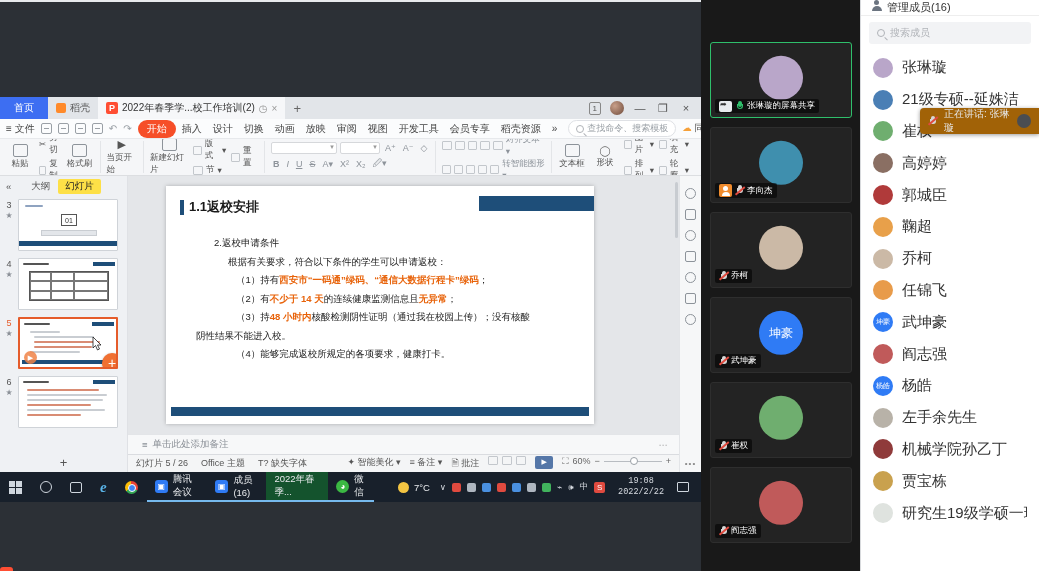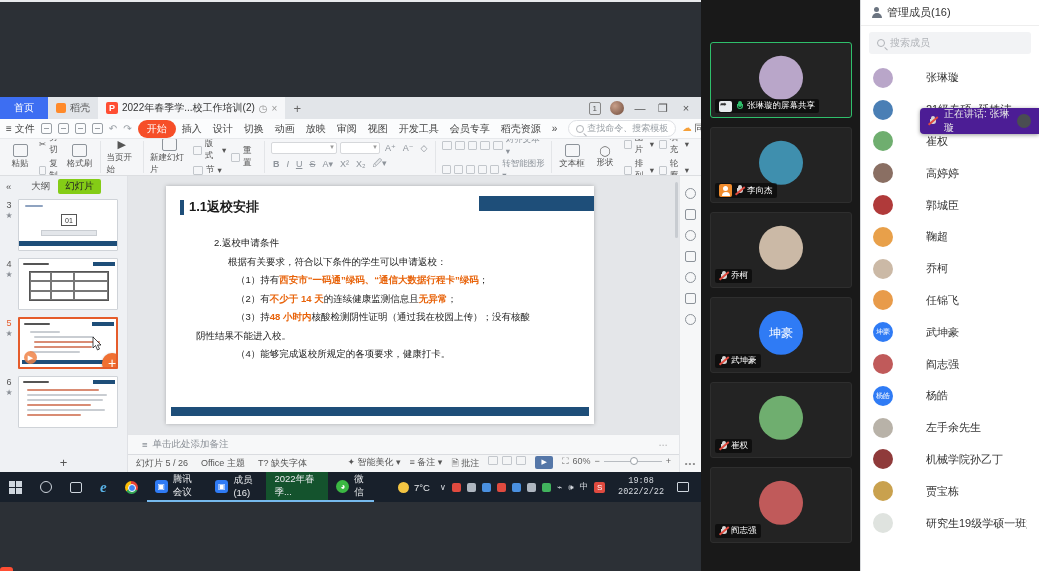--- a/index.html
+++ b/index.html
@@ -45,21 +45,21 @@
   .fontsel { width:66px; height:12px; border:1px solid #d6d8db; background:#fff; border-radius:2px; position:relative; }
   .fontsel:after { content:"▾"; position:absolute; right:2px; top:0; font-size:7px; color:#999; }
   .fmt { color:#8d939a; font-size:9px; letter-spacing:0; padding:0 2px; }
   .fmt.b{font-weight:bold} .fmt.i{font-style:italic} .fmt.u{text-decoration:underline} .fmt.s{text-decoration:line-through}
   .gicon { width:10px; height:9px; border:1px solid #c3c7cc; border-radius:1px; }
 
   .wps-body { flex:1; display:flex; min-height:0; }
   
   .thumb-panel { width:128px; background:#eff1f4; border-right:1px solid #dfe1e5; display:flex; flex-direction:column; flex:none; }
   .tp-head { height:20px; display:flex; align-items:center; gap:8px; padding:0 6px; color:#555; font-size:9.5px; flex:none; }
-  .tp-tab.active { background:#84cc16; border-radius:2px; padding:1px 7px; color:#222; }
+  .tp-tab.active { background:#fde047; border-radius:2px; padding:1px 7px; color:#222; }
   .tp-scroll { flex:1; overflow:hidden; padding:3px 4px 0 2px; }
   .thumb { display:flex; gap:2px; margin-bottom:7px; }
   .tnum { width:14px; font-size:9px; color:#555; text-align:center; padding-top:1px; }
   .tnum .star { color:#8a8f96; font-size:8px; }
   .tbox { position:relative; width:100px; height:52px; background:#fff; border:1px solid #cfd3d8; border-radius:1px; overflow:hidden; }
   .thumb.selected .tbox { border:2px solid #e55c2b; }
   .tline { position:absolute; height:2px; background:#c9cdd2; border-radius:1px; }
   .tline.red { background:#d98c74; }
   .navybar { position:absolute; background:#1e4e79; }
   .t3-01 { position:absolute; left:42px; top:14px; width:16px; height:12px; border:1px solid #555; font-size:7px; color:#333; text-align:center; line-height:12px; }
@@ -139,36 +139,36 @@
   .mic.muted .body { background:#d6d6d6; }
   .mic.muted:after { content:""; position:absolute; left:-1px; top:4.5px; width:12px; height:1.5px; background:#e04a3f; transform:rotate(-40deg); }
   .share-badge { width:13px; height:11px; background:#e8eaed; border-radius:2px; position:relative; flex:none; }
   .share-badge:after { content:"➦"; position:absolute; left:1px; top:-1px; font-size:8px; color:#333; }
   .person-badge { width:13px; height:13px; background:#f08c2e; border-radius:2px; position:relative; flex:none; }
   .person-badge:after { content:""; position:absolute; left:4px; top:2px; width:5px; height:5px; border-radius:50%; background:#fff; }
   .person-badge:before { content:""; position:absolute; left:2.5px; bottom:1.5px; width:8px; height:4px; border-radius:4px 4px 0 0; background:#fff; }
 
   
   .member-panel { position:absolute; left:860px; top:0; width:179px; height:571px; background:#fff; display:flex; flex-direction:column; border-left:1px solid #d8dadd; }
-  .mp-head { height:26px; display:flex; align-items:center; gap:5px; padding:0 10px; font-size:11px; color:#333; border-bottom:1px solid #eee; flex:none; }
+  .mp-head { height:16px; display:flex; gap:5px; padding:0 10px; font-size:11px; color:#333; border-bottom:1px solid #eee; flex:none; }
   .p-icon { width:11px; height:11px; position:relative; flex:none; }
   .p-icon:before { content:""; position:absolute; left:3px; top:0; width:5px; height:5px; border-radius:50%; background:#6b7480; }
   .p-icon:after { content:""; position:absolute; left:0.5px; bottom:0; width:10px; height:5px; border-radius:5px 5px 0 0; background:#6b7480; }
   .mp-search { margin:6px 8px; height:22px; background:#f2f3f5; border-radius:3px; display:flex; align-items:center; gap:5px; padding:0 8px; color:#b0b3b8; font-size:10px; flex:none; }
   .s-glass { width:8px; height:8px; border:1.3px solid #b0b3b8; border-radius:50%; position:relative; flex:none; }
   .s-glass:after { content:""; position:absolute; left:7px; top:7px; width:4px; height:1.3px; background:#b0b3b8; transform:rotate(45deg); transform-origin:0 0; }
   .mp-list { flex:1; overflow:hidden; padding:2px 0; }
   .member { display:flex; align-items:center; gap:9px; padding:0 12px; height:31.8px; }
   .m-avatar { width:20px; height:20px; border-radius:50%; flex:none; display:flex; align-items:center; justify-content:center; color:#fff; font-size:7px; }
-  .m-name { font-size:11px; color:#333; white-space:nowrap; overflow:hidden;margin-left:24px; }
+  .m-name { font-size:15px; color:#333; white-space:nowrap; overflow:hidden; }
   .mp-foot { height:30px; border-top:1px solid #eee; display:flex; align-items:flex-start; justify-content:center; gap:10px; padding-top:5px; flex:none; }
   .mp-btn { border:1px solid #cdd7e6; background:#fff; color:#3f7ef0; font-size:10.5px; border-radius:3px; padding:3px 12px; font-family:inherit; }
 
   
-  .toast { position:absolute; left:920px; top:108px; width:119px; height:26px; background:#4c1d95; border-radius:4px 0 0 4px; display:flex; align-items:center; gap:7px; padding:0 8px; color:#e6e6e6; font-size:10px; box-shadow:0 1px 4px rgba(0,0,0,.4); }
+  .toast { position:absolute; left:920px; top:108px; width:119px; height:26px; background:#a16207; border-radius:4px 0 0 4px; display:flex; align-items:center; gap:7px; padding:0 8px; color:#e6e6e6; font-size:10px; box-shadow:0 1px 4px rgba(0,0,0,.4); }
   .toast .endcircle { margin-left:auto; width:14px; height:14px; border-radius:50%; background:#4a4d52; flex:none; }
 </style>
 </head>
 <body>
 
 <div class="screen">
 
   <div class="share-area">
 
     <div class="wps">

